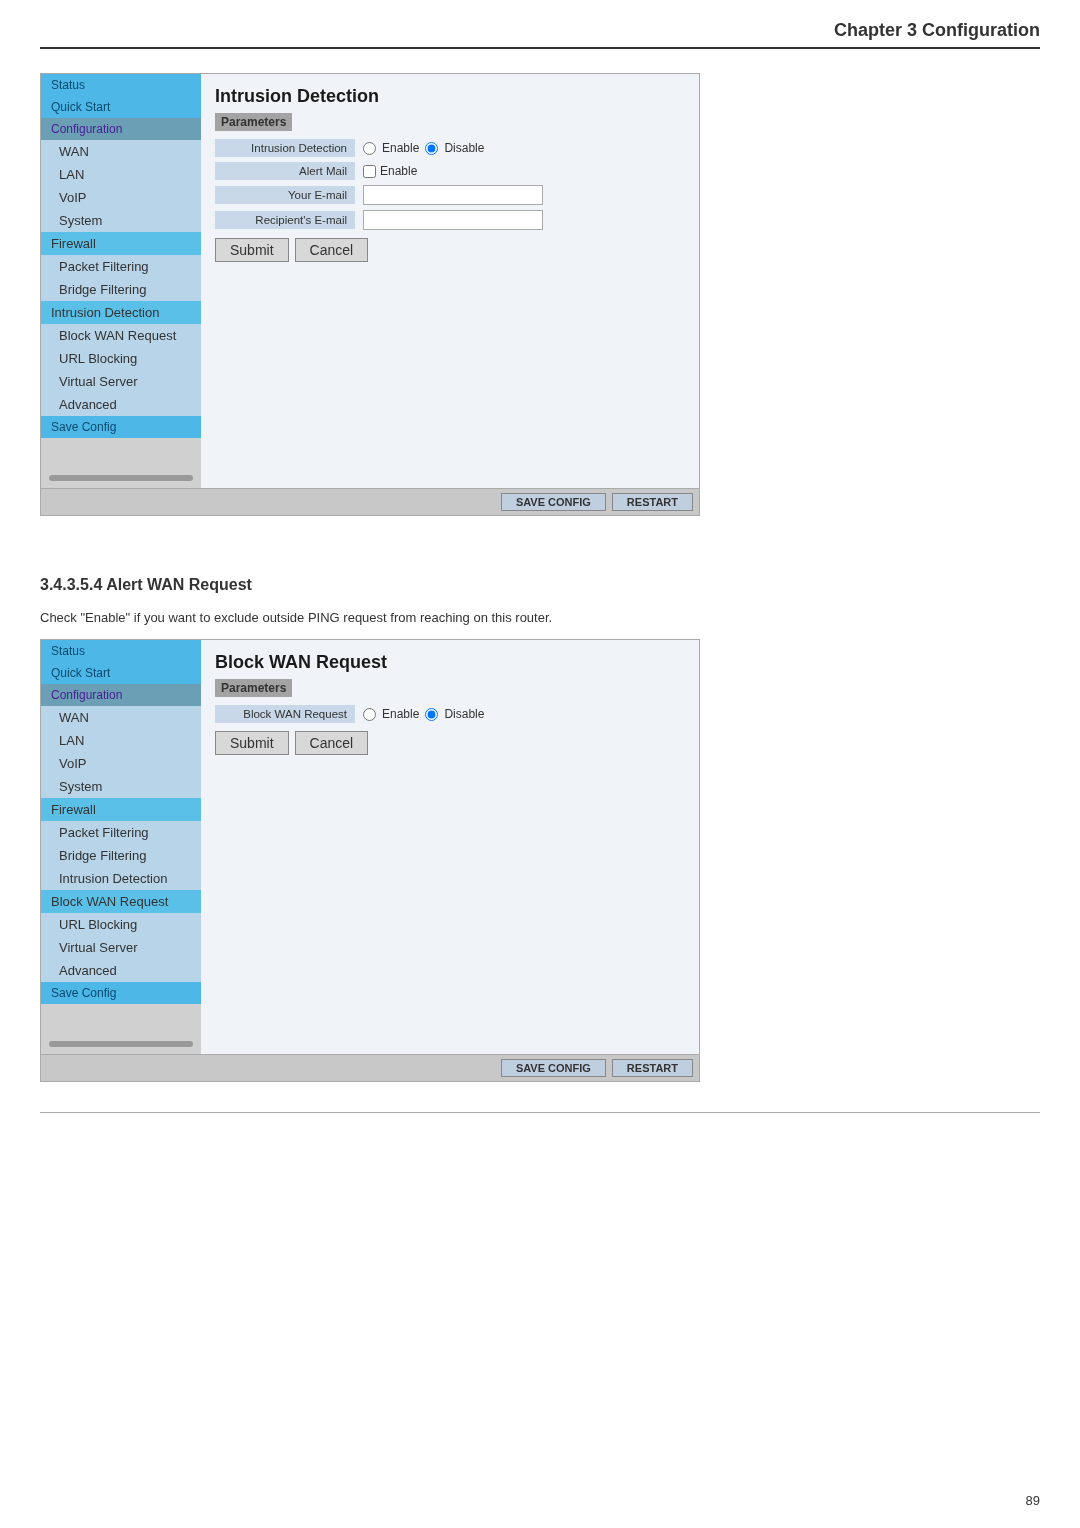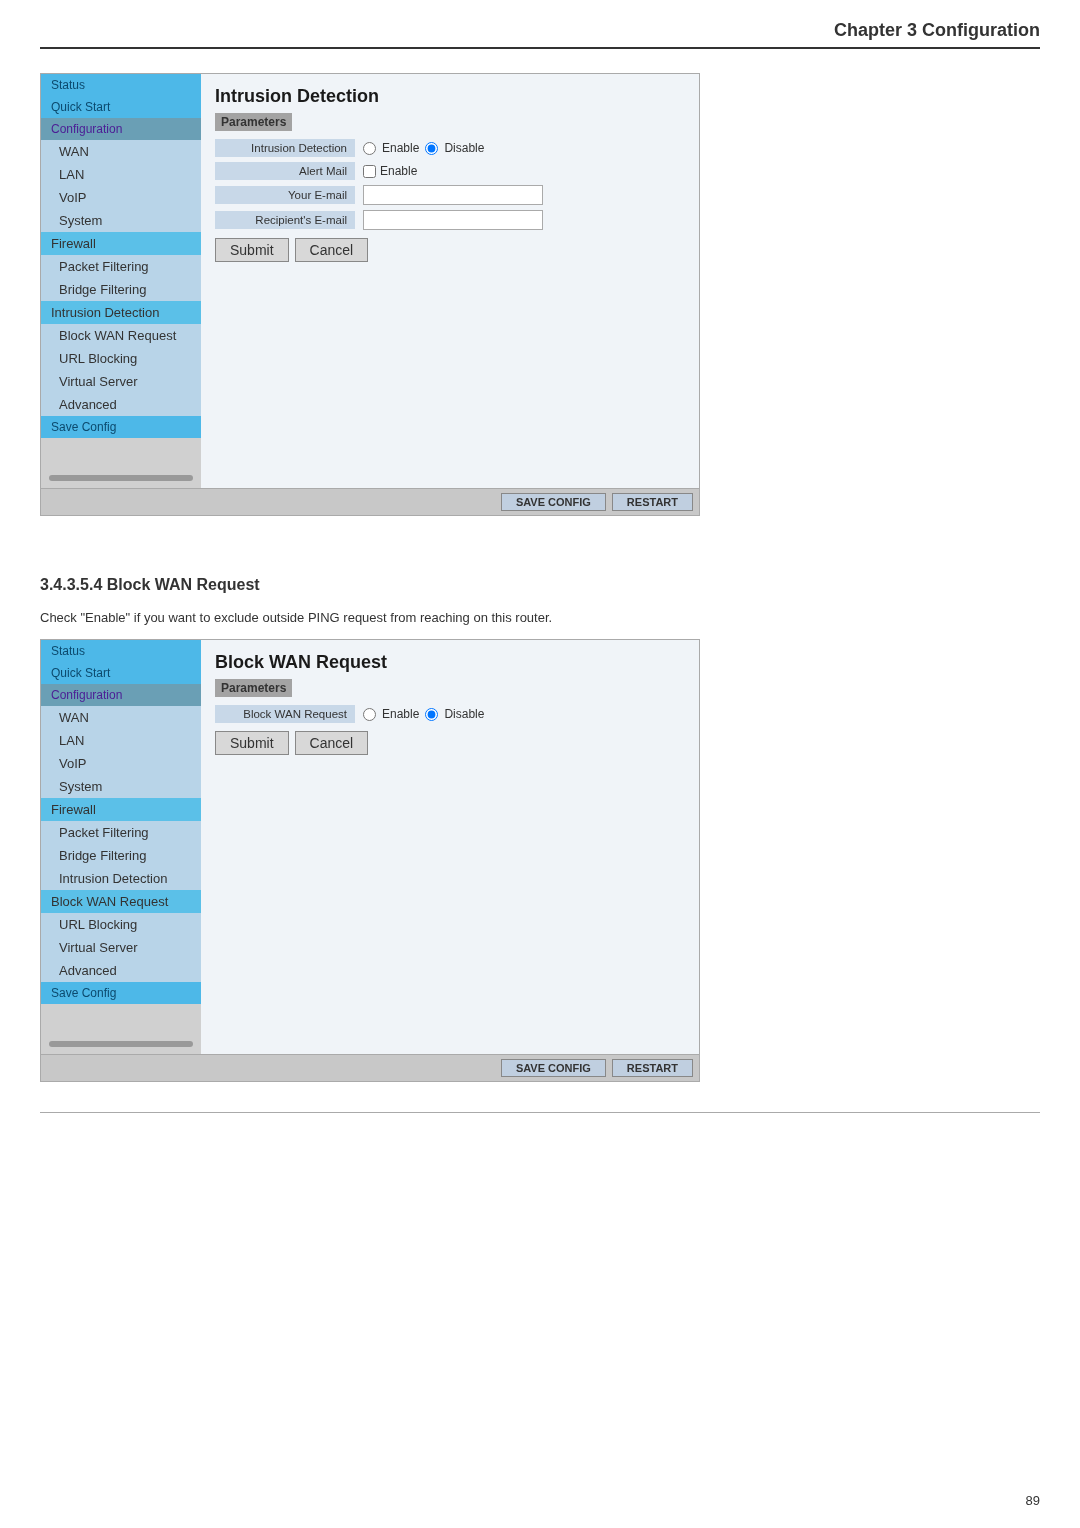--- a/index.html
+++ b/index.html
@@ -315,21 +315,21 @@
     </div>
 
     <div class="bottom-bar">
       <button class="bottom-btn">SAVE CONFIG</button>
       <button class="bottom-btn">RESTART</button>
     </div>
   </div>
 
   <div style="height: 30px;"></div>
 
-  <div class="subsection-heading">3.4.3.5.4 Block WAN Request</div>
+  <div class="subsection-heading">3.4.3.5.4 Alert WAN Request</div>
 
   <div class="section-desc">Check "Enable" if you want to exclude outside PING request from reaching on this router.</div>
 
   <div class="frame-wrapper">
     <div class="frame-body">
 
       <div class="sidebar">
         <div class="sidebar-item top-level">Status</div>
         <div class="sidebar-item top-level">Quick Start</div>
         <div class="sidebar-item group-header">Configuration</div>

